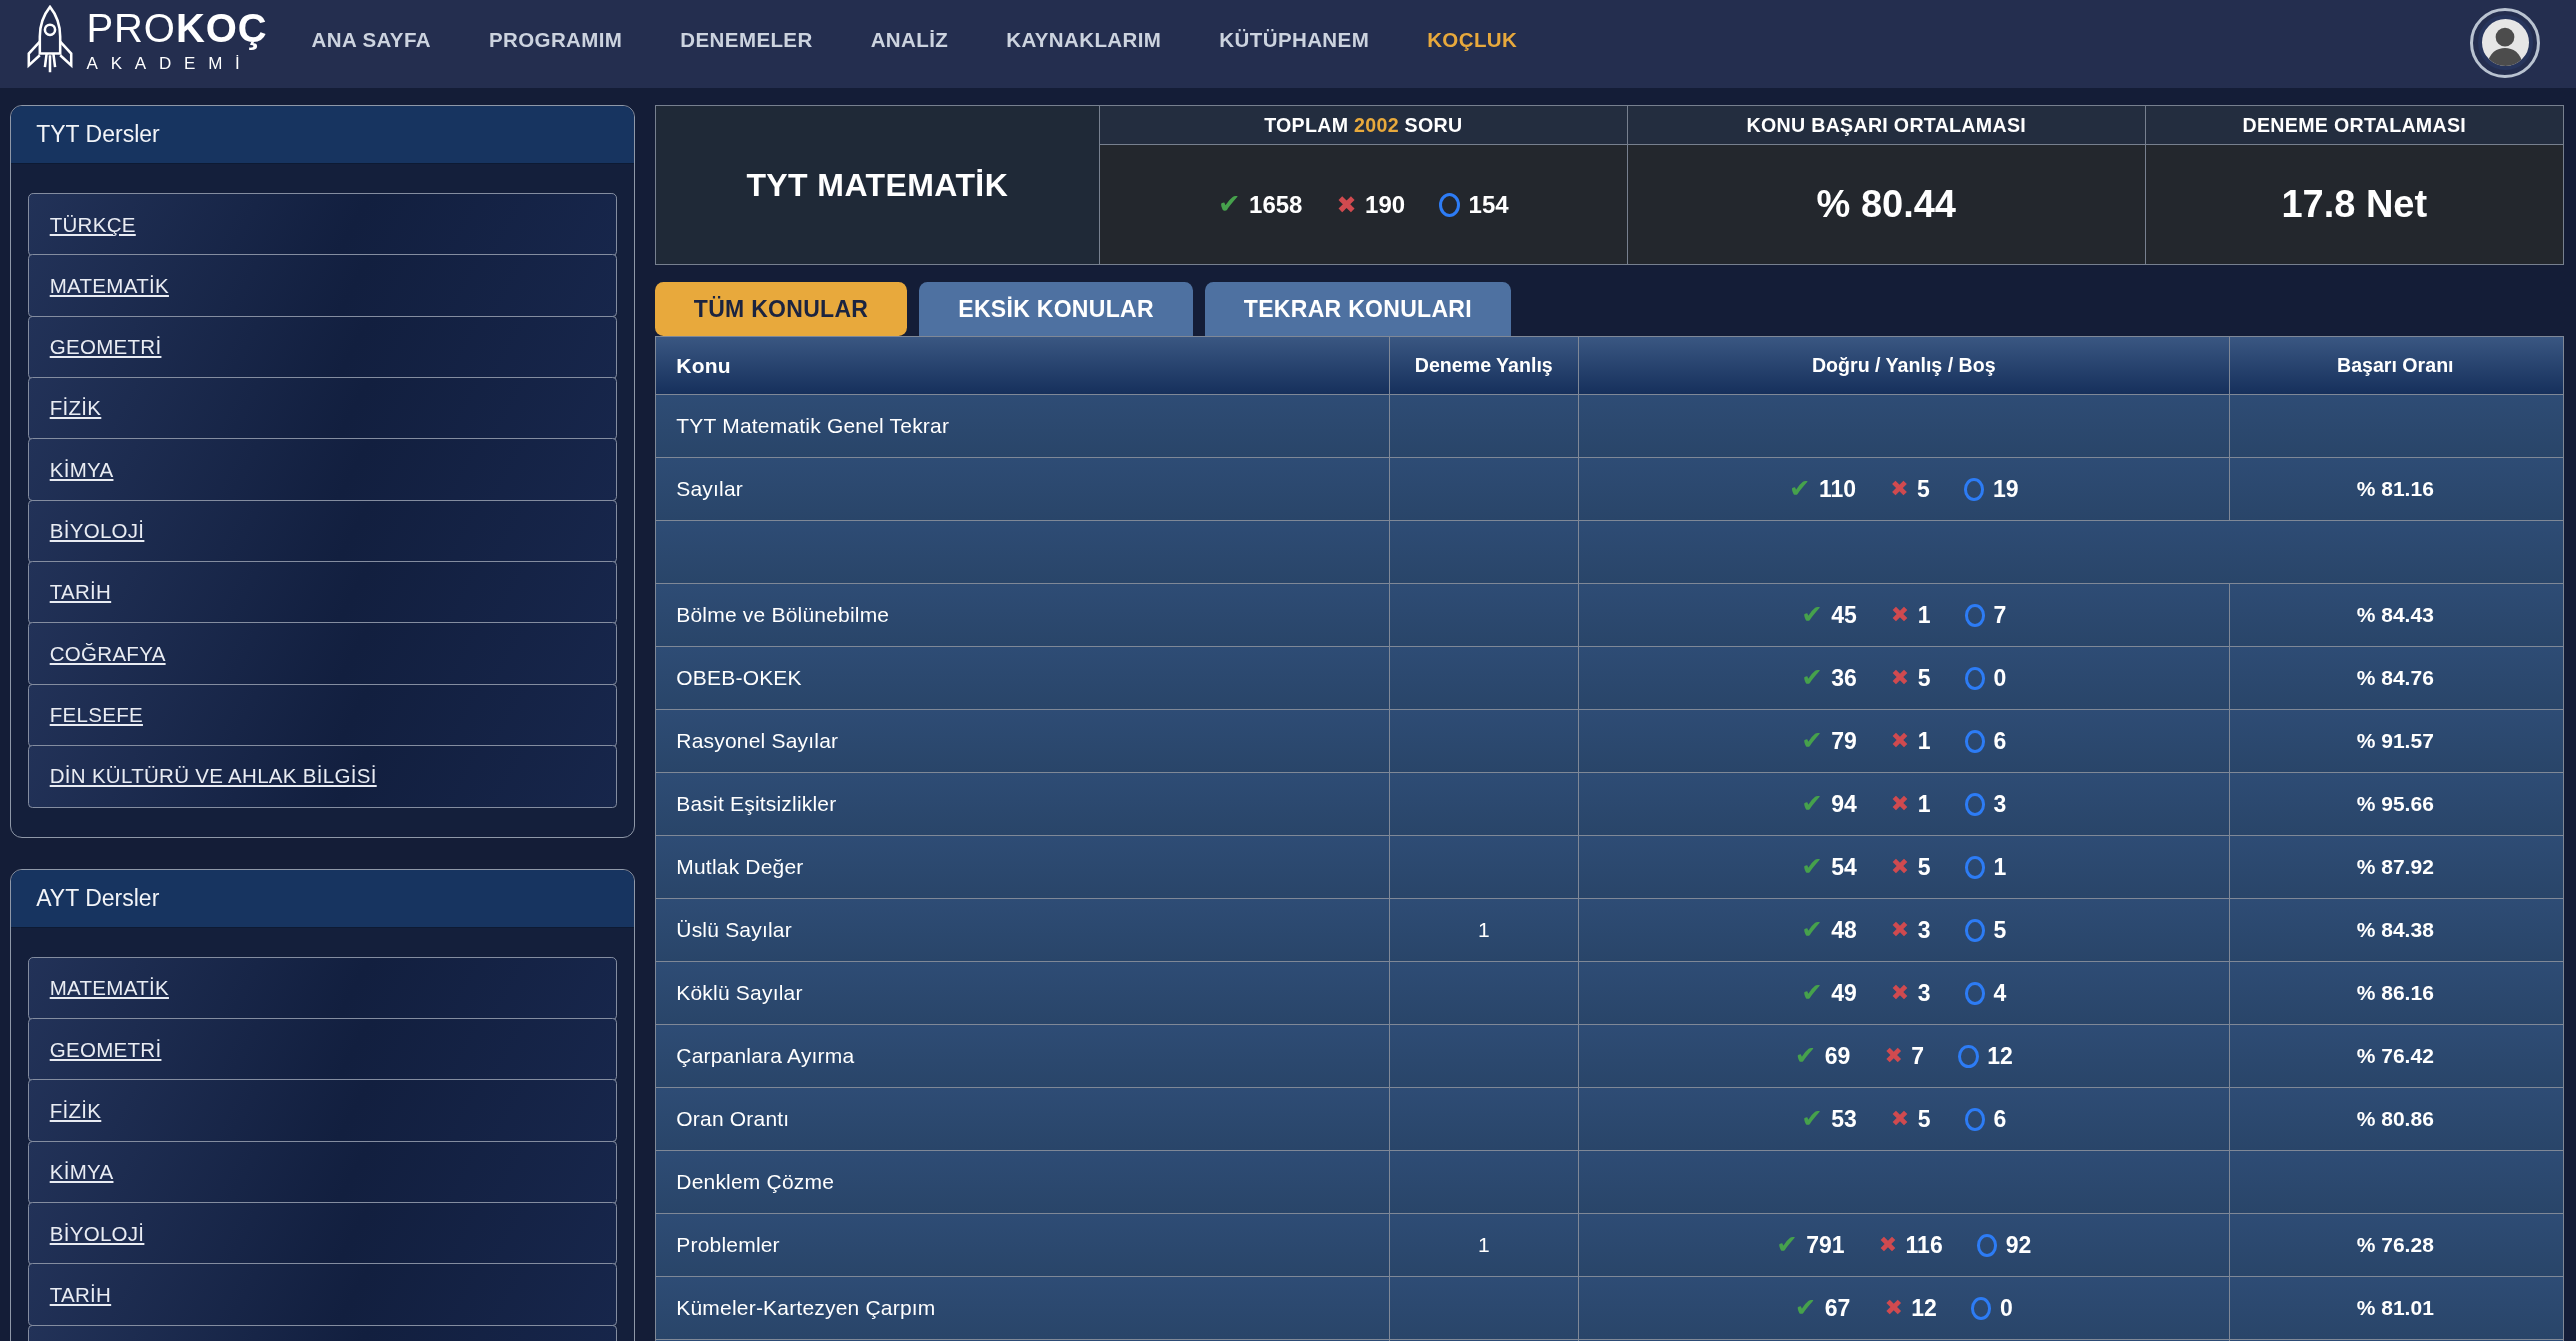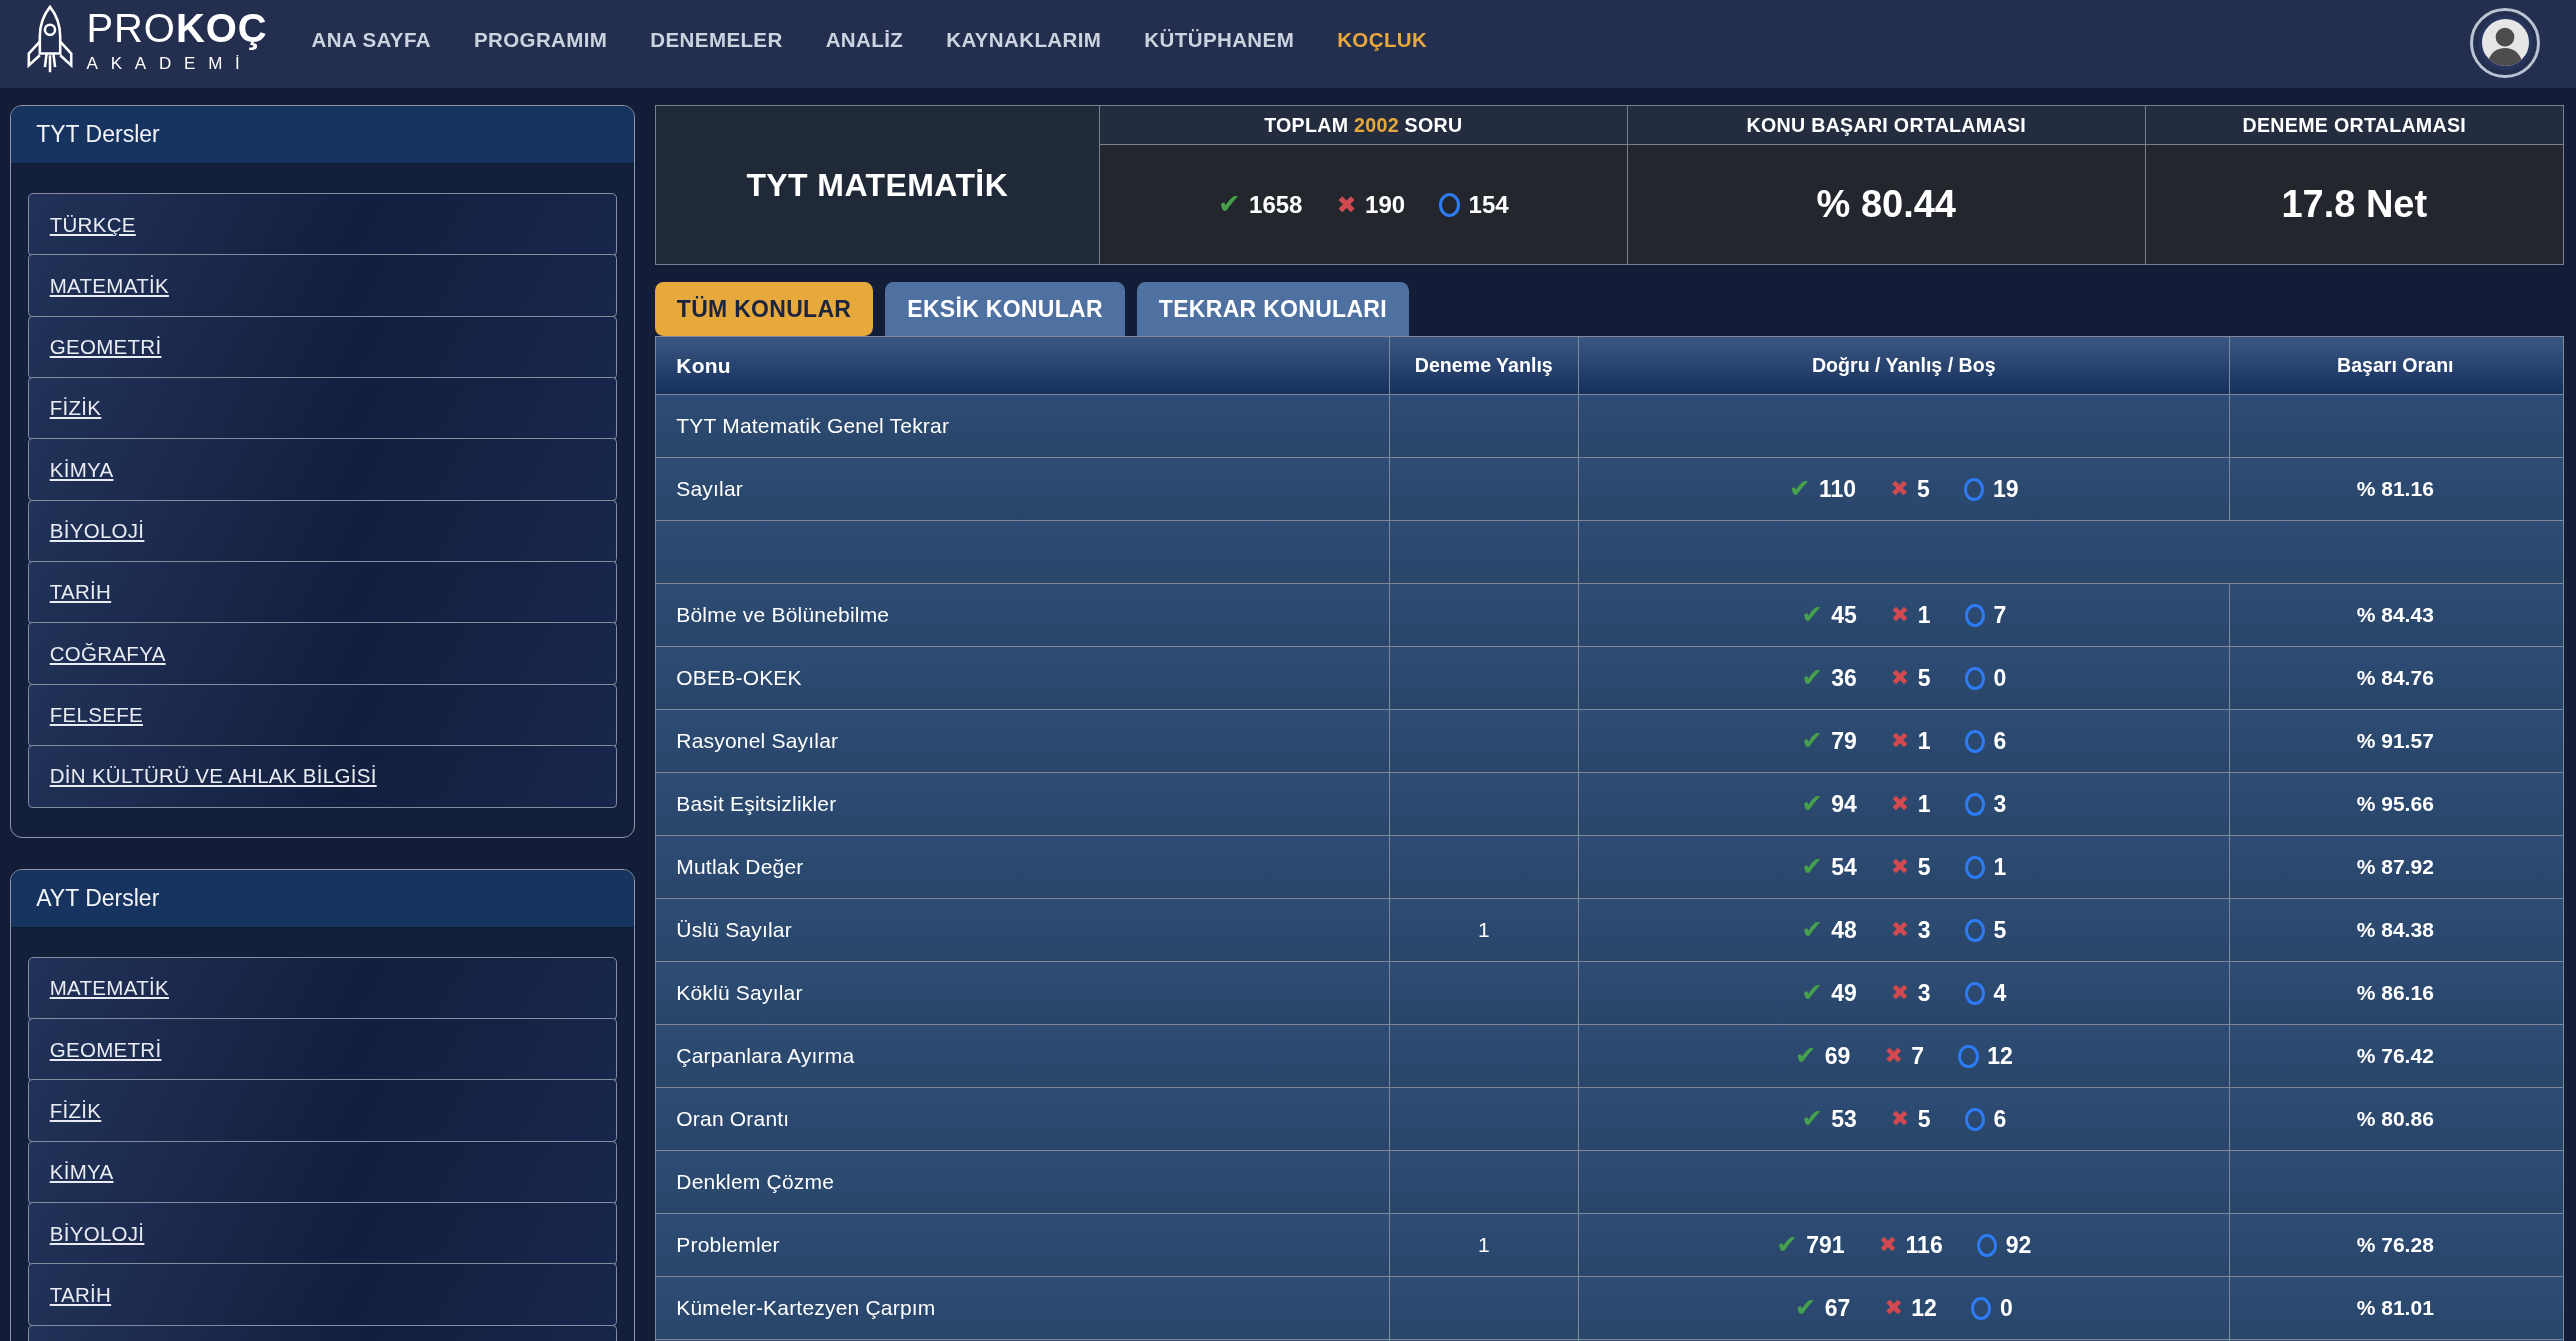--- a/index.html
+++ b/index.html
@@ -14,21 +14,21 @@
     height:88px; background:#242e4f; display:flex; align-items:center;
     padding:0 34px 8px 22px; position:relative;
   }
   .brand { display:flex; align-items:center; gap:8.5px; cursor:pointer; }
   .brand-rocket { width:56px; height:72px; }
   .brand-text { display:flex; flex-direction:column; line-height:1; }
   .brand-top { font-size:40px; letter-spacing:0.9px; }
   .brand-top .pro { font-weight:400; }
   .brand-top .koc { font-weight:800; }
   .brand-sub { font-size:17px; letter-spacing:12.8px; margin-top:7.7px; font-weight:400; }
-  .nav-menu { display:flex; align-items:center; gap:43px; margin-left:44px; }
+  .nav-menu { display:flex; align-items:center; gap:58px; margin-left:44px; }
   .nav-link { font-size:20.5px; font-weight:600; color:#ccd3df; text-decoration:none; letter-spacing:0.4px; cursor:pointer; }
   .nav-link.active { color:var(--gold); }
   .avatar { position:absolute; right:36px; top:7.7px; width:70px; height:70px;
     border-radius:50%; border:3.4px solid #b9c3d1; display:flex; align-items:center; justify-content:center; cursor:pointer; }
   .avatar-inner { width:55px; height:55px; border-radius:50%; background:#e6e6e6; overflow:hidden;
     border:4.3px solid #27355c; display:flex; align-items:flex-end; justify-content:center; }
   
   .layout { display:flex; gap:19.6px; padding:17px 12px 0 10.2px; }
   .sidebar { width:625px; flex:0 0 625px; }
   
@@ -55,21 +55,21 @@
   .big-val { font-size:38px; font-weight:600; }
   .gold { color:var(--gold); }
   
   .stat-group { display:flex; align-items:center; gap:34px; }
   .stat-pair { display:flex; align-items:center; gap:8.5px; font-size:24px; font-weight:600; }
   .ic-check { color:var(--green); font-size:27px; line-height:1; }
   .ic-x { color:var(--red); font-size:24px; line-height:1; }
   .ic-ring { display:inline-block; width:21px; height:24px; border:3.4px solid var(--blue); border-radius:50%; }
   
   .tabs { display:flex; gap:12px; margin-top:17px; }
-  .tab { height:54px; padding:0 22px; border-radius:8.5px 8.5px 0 0; display:flex; align-items:center;
+  .tab { height:54px; padding:0 39px; border-radius:8.5px 8.5px 0 0; display:flex; align-items:center;
     font-size:23px; font-weight:700; background:#4e71a1; color:#fff; cursor:pointer; letter-spacing:0.3px; }
   .tab.active { background:var(--gold); color:#1b2440; border-radius:8.5px; }
   
   .table { border:1.7px solid #7f8897; border-top:none; }
   .trow { display:grid; grid-template-columns:733px 189px 651px 332px; }
   .thead { height:58px; background:linear-gradient(#3a5782,#16305c); border-top:1.7px solid #7f8897; }
   .thead .cell { font-weight:700; font-size:19.6px; }
   .tbody .trow { height:63px; background:linear-gradient(#2e4c75,#294569); border-top:1.7px solid #7f8897; cursor:pointer; }
   .cell { display:flex; align-items:center; justify-content:center; border-left:1.7px solid #7f8897; overflow:hidden; }
   .cell:first-child { border-left:none; justify-content:flex-start; padding-left:20.5px; }

